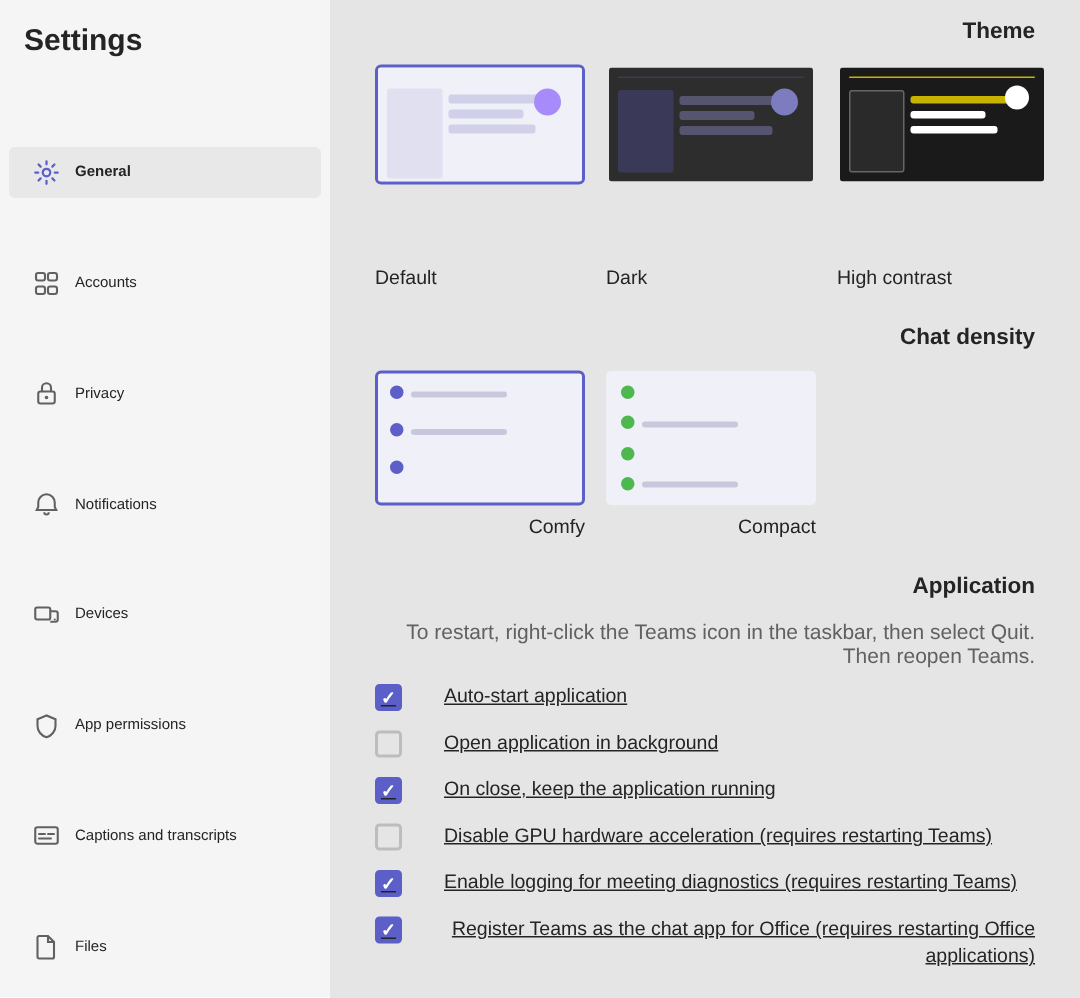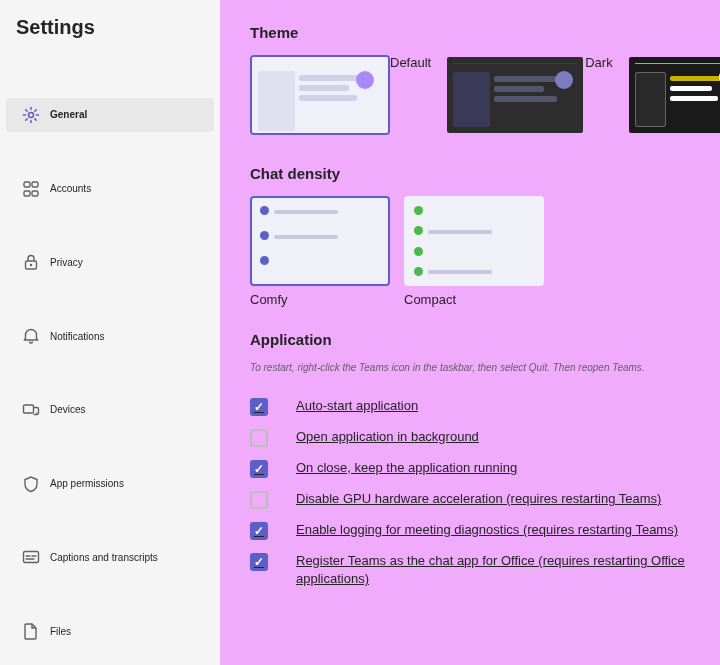--- a/index.html
+++ b/index.html
@@ -55,41 +55,43 @@
       justify-content: center;
       flex-shrink: 0;
       color: #616161;
     }
     .sidebar-item.active .icon {
       color: #5b5fc7;
     }
     
     .main {
       flex: 1;
-      padding: 24px 30px;
+      padding: 12px 30px;
       overflow-y: auto;
-      background: #f0abfc;
+      background: #e5e5e5;
+      text-align: right;
     }
     .section-title {
       font-size: 15px;
       font-weight: 700;
       color: #242424;
       margin-bottom: 14px;
     }
     
     .theme-row {
       display: flex;
       gap: 14px;
       margin-bottom: 24px;
     }
     .theme-card {
       display: flex;
-      flex-direction: row;
+      flex-direction: column;
       align-items: flex-start;
       cursor: pointer;
+      gap: 48px;
     }
     .theme-preview {
       width: 140px;
       height: 80px;
       border-radius: 4px;
       overflow: hidden;
       border: 2px solid transparent;
       margin-bottom: 6px;
       position: relative;
     }
@@ -146,24 +148,23 @@
     }
     .density-preview.selected {
       border: 2px solid #5b5fc7;
     }
     .density-label {
       font-size: 13px;
       color: #242424;
     }
     
     .app-description {
-      font-size: 10px;
+      font-size: 14px;
       color: #616161;
-      margin-bottom: 24px;
-      font-style: italic;
+      margin-bottom: 10px;
     }
     .checkbox-row {
       display: flex;
       align-items: flex-start;
       gap: 28px;
       margin-bottom: 12px;
       text-decoration: underline;
     }
     .checkbox {
       width: 18px;

